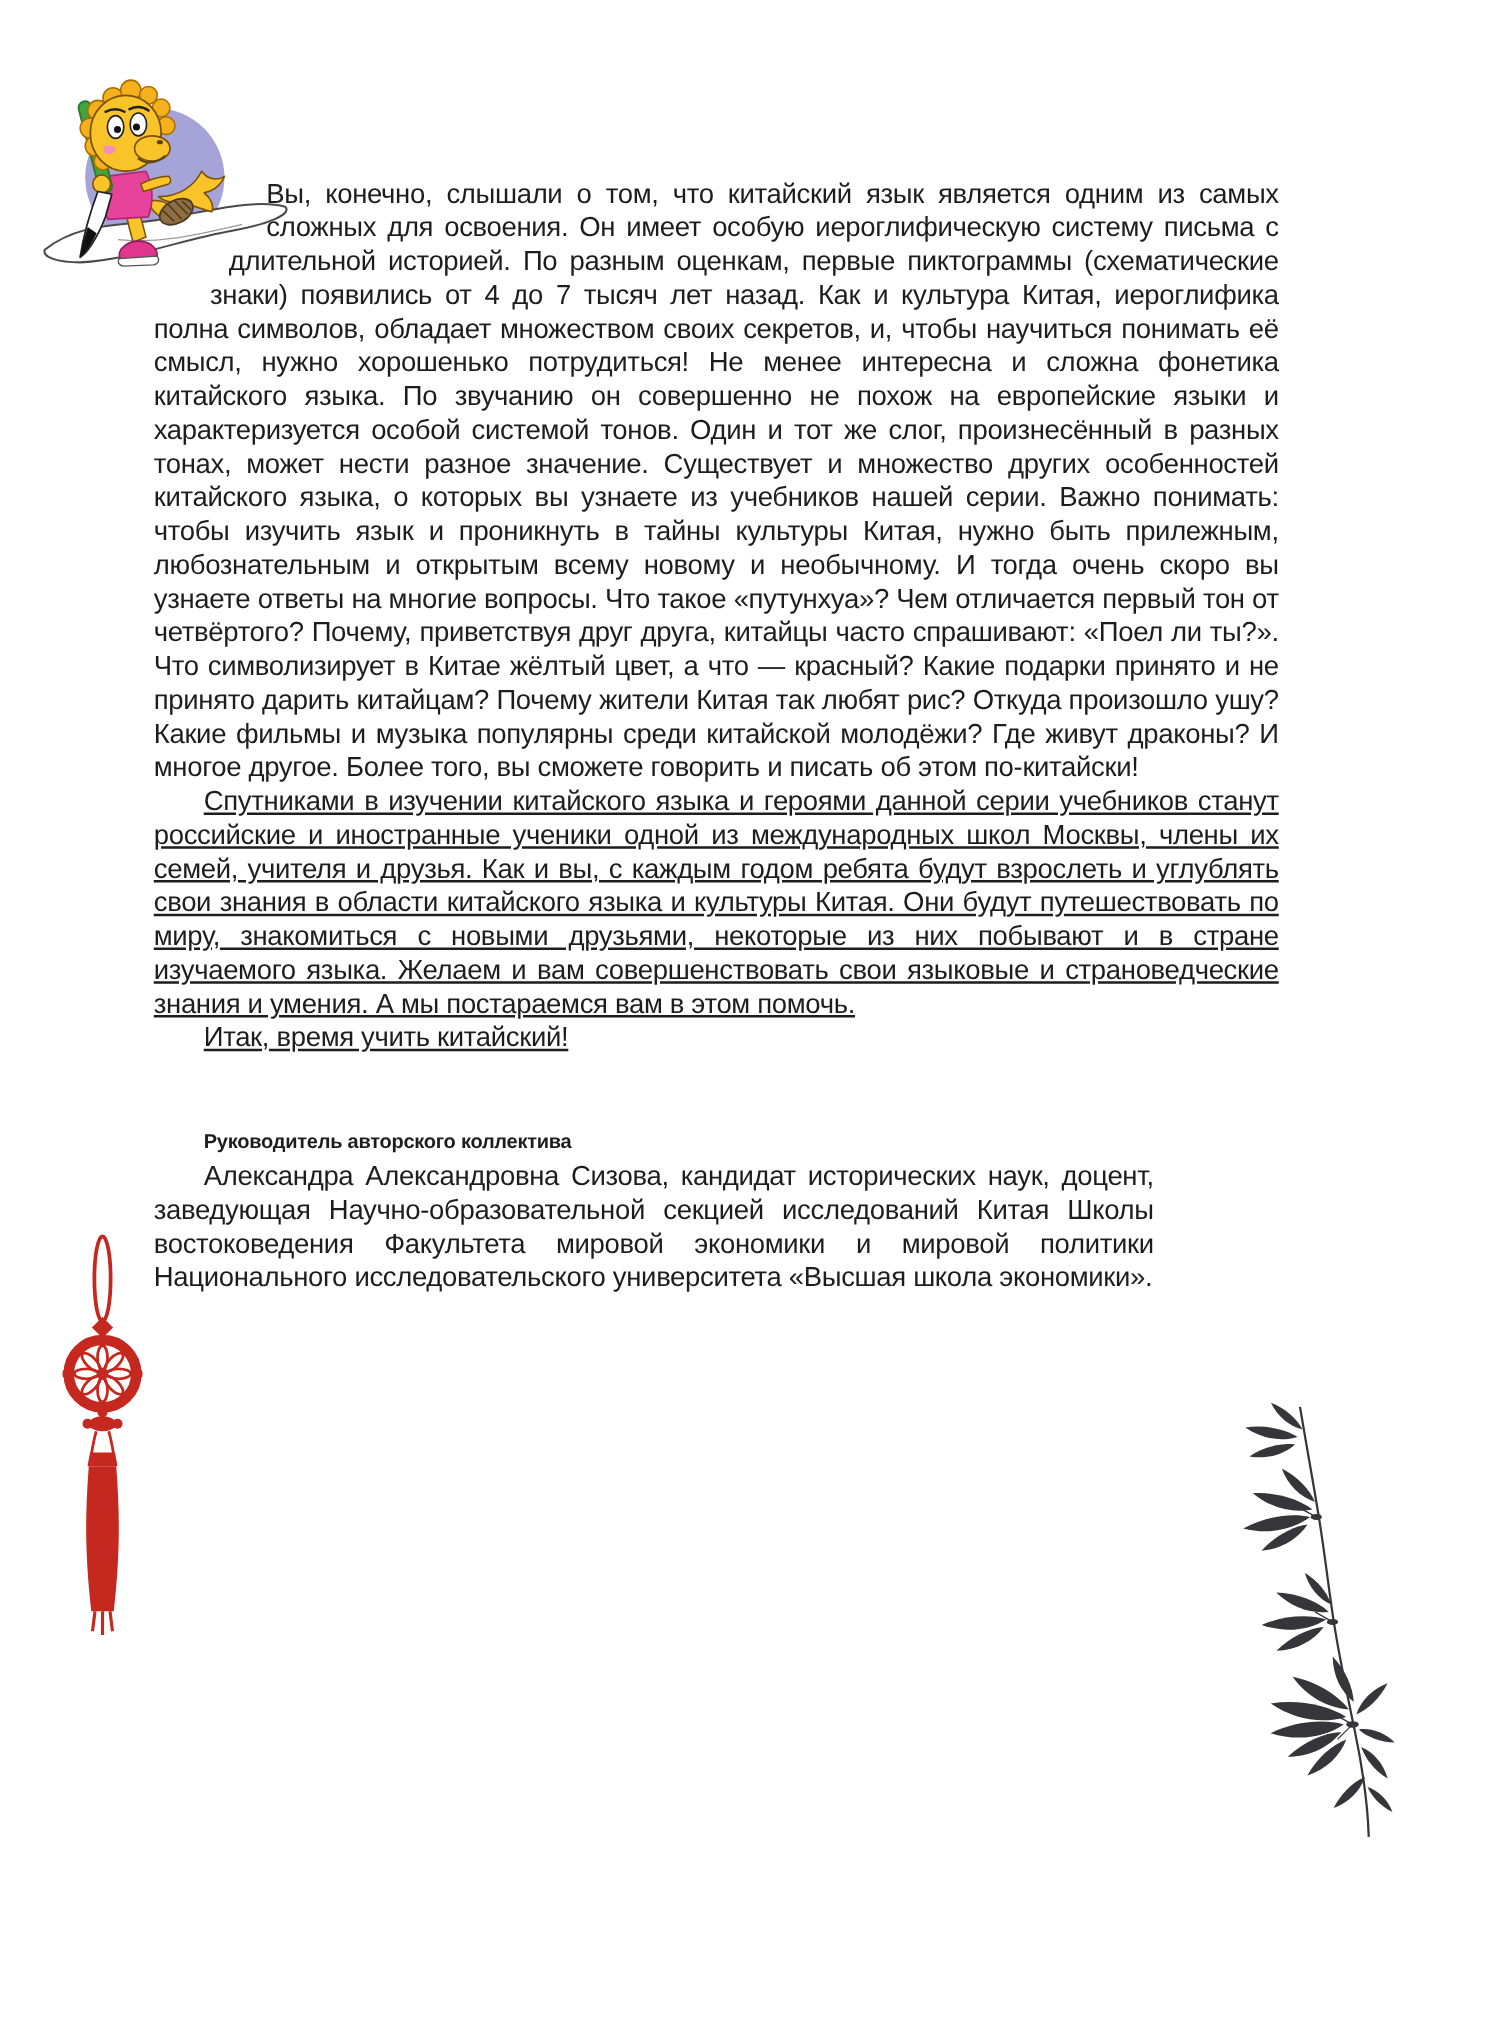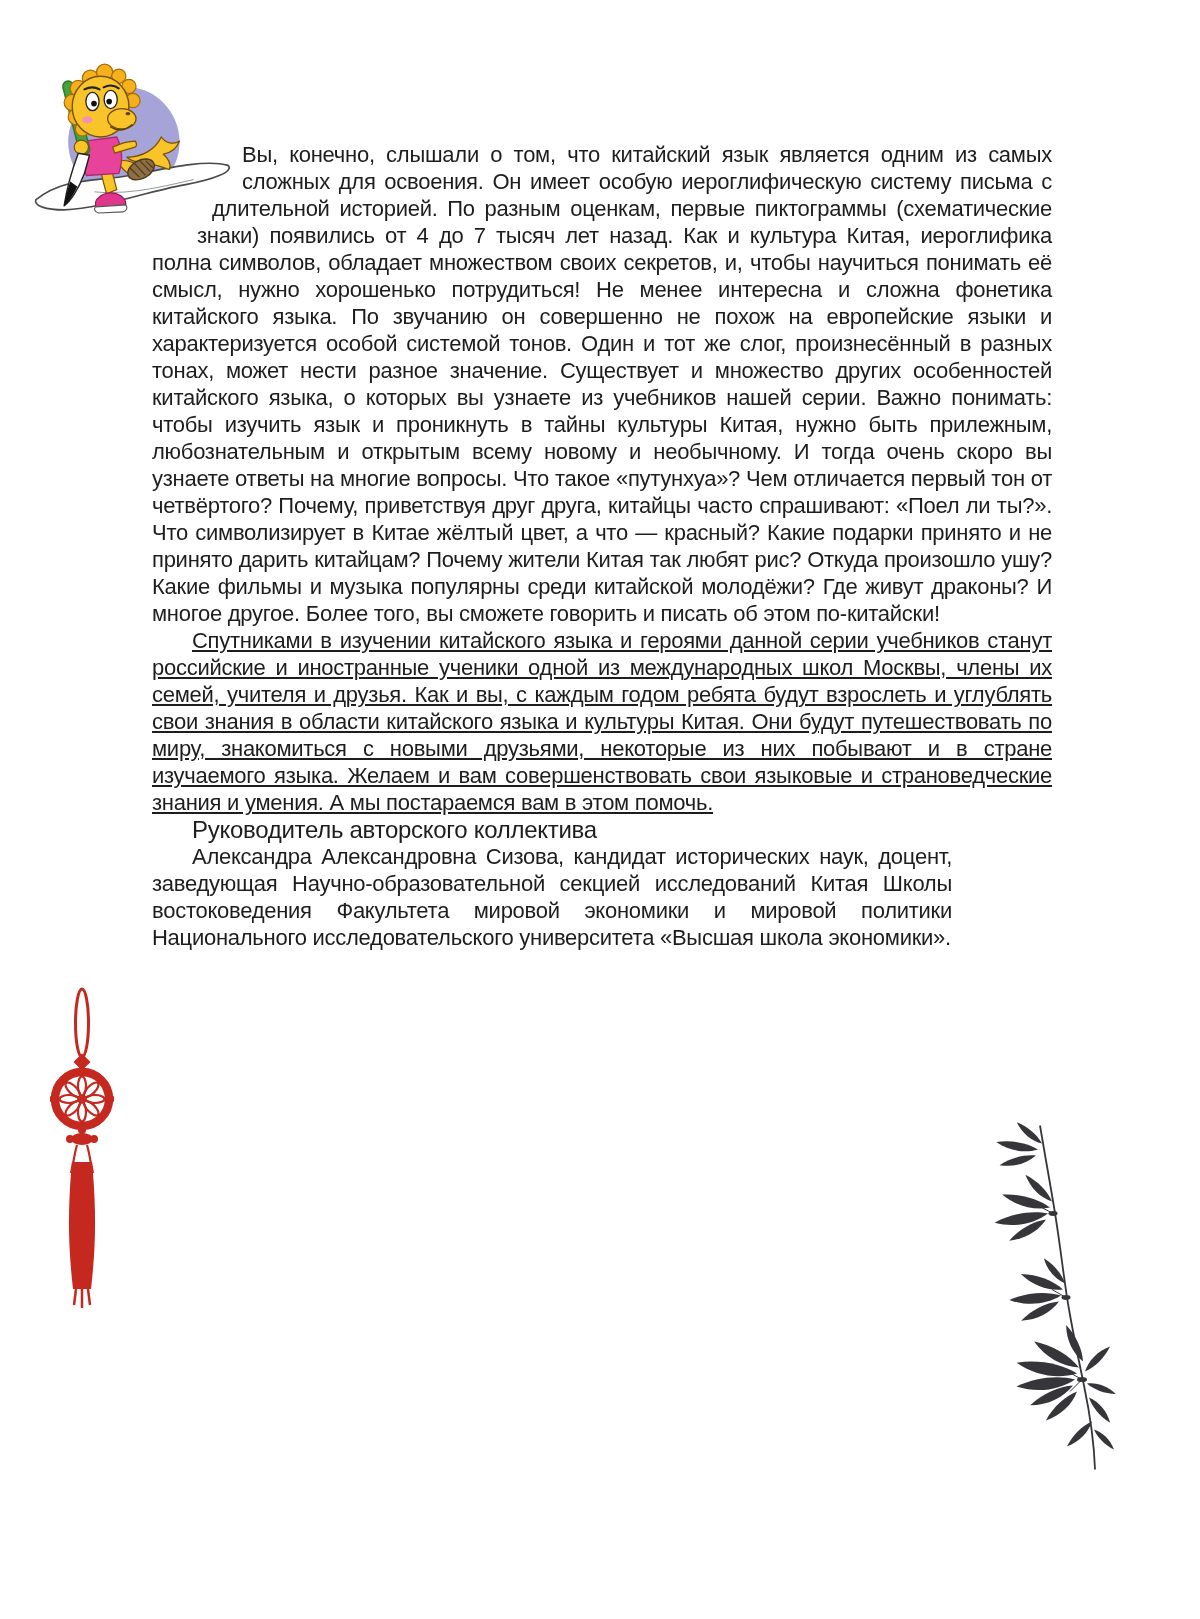--- a/index.html
+++ b/index.html
@@ -7,35 +7,36 @@
   .page {
     position:relative;
     width:1200px; height:1619px;
     background:#ffffff;
     overflow:hidden;
     font-family:"Liberation Sans","DejaVu Sans",sans-serif;
     color:#1d1d1f;
   }
   
   .textcol {
-    position:absolute; left:152px; top:141px; width:900px;
+    position:absolute; left:123px; top:141px; width:900px;
     font-size:22px; line-height:27px;
     letter-spacing:-0.012em;
     text-align:justify;
   }
   .textcol p { margin:0; }
   .wrap-spacer {
     float:left; width:95px; height:84px;
     shape-outside: polygon(0px 0px, 90px 0px, 90px 28px, 60px 28px, 60px 56px, 45px 56px, 45px 84px, 0px 84px);
   }
   .indent { text-indent:40px;text-decoration:underline; }
   .authors-heading {
+    margin-top:57px;
     padding-left:40px;
-    font-size:24px;
-    font-weight:normal;
+    font-size:16px;
+    font-weight:bold;
     letter-spacing:-0.012em;
   }
   .author-bio {
     margin-top:7px;
     width:800px;
     text-indent:40px;
   }
   
   .mascot  { position:absolute; left:33px;  top:56px;   width:204px; height:162px; }
   .knot    { position:absolute; left:50px;  top:983px;  width:64px;  height:334px; }
@@ -103,20 +104,21 @@
       <circle cx="74.5" cy="45" r="2.8" fill="#111"></circle>
       <path d="M50 33 Q 58 29 65 33 M69 31 Q 77 27 84 32" fill="none" stroke="#222" stroke-width="2" stroke-linecap="round"></path>
 
       <ellipse cx="53" cy="63" rx="5" ry="3.5" fill="#f590bb"></ellipse>
     </svg>
   </div>
 
   <main class="textcol">
     <p><span class="wrap-spacer"></span><span>Вы, конечно, слышали о том, что китайский язык является одним из самых сложных для освоения. Он имеет особую иероглифическую систему письма с длительной историей. По разным оценкам, первые пиктограммы (схематические знаки) появились от 4 до 7 тысяч лет назад. Как и культура Китая, иероглифика полна символов, обладает множеством своих секретов, и, чтобы научиться понимать её смысл, нужно хорошенько потрудиться! Не менее интересна и сложна фонетика китайского языка. По звучанию он совершенно не похож на европейские языки и характеризуется особой системой тонов. Один и тот же слог, произнесённый в разных тонах, может нести разное значение. Существует и множество других особенностей китайского языка, о которых вы узнаете из учебников нашей серии. Важно понимать: чтобы изучить язык и проникнуть в тайны культуры Китая, нужно быть прилежным, любознательным и открытым всему новому и необычному. И тогда очень скоро вы узнаете ответы на многие вопросы. Что такое «путунхуа»? Чем отличается первый тон от четвёртого? Почему, приветствуя друг друга, китайцы часто спрашивают: «Поел ли ты?». Что символизирует в Китае жёлтый цвет, а что — красный? Какие подарки принято и не принято дарить китайцам? Почему жители Китая так любят рис? Откуда произошло ушу? Какие фильмы и музыка популярны среди китайской молодёжи? Где живут драконы? И многое другое. Более того, вы сможете говорить и писать об этом по-китайски!</span></p>
     <p class="indent">Спутниками в изучении китайского языка и героями данной серии учебников станут российские и иностранные ученики одной из международных школ Москвы, члены их семей, учителя и друзья. Как и вы, с каждым годом ребята будут взрослеть и углублять свои знания в области китайского языка и культуры Китая. Они будут путешествовать по миру, знакомиться с новыми друзьями, некоторые из них побывают и в стране изучаемого языка. Желаем и вам совершенствовать свои языковые и страноведческие знания и умения. А мы постараемся вам в этом помочь.</p>
+    <p class="indent">Итак, время учить китайский!</p>
     <h2 class="authors-heading">Руководитель авторского коллектива</h2>
     <p class="author-bio">Александра Александровна Сизова, кандидат исторических наук, доцент, заведующая Научно-образовательной секцией исследований Китая Школы востоковедения Факультета мировой экономики и мировой политики Национального исследовательского университета «Высшая школа экономики».</p>
   </main>
 
   <div class="knot">
     <svg viewBox="0 0 64 334">
       <g fill="none" stroke="#c5281f">
         <ellipse cx="32" cy="40" rx="6.5" ry="34" stroke-width="3"></ellipse>
       </g>
       <rect x="-6" y="-6" width="12" height="12" transform="translate(32 79) rotate(45)" fill="#c5281f"></rect>

